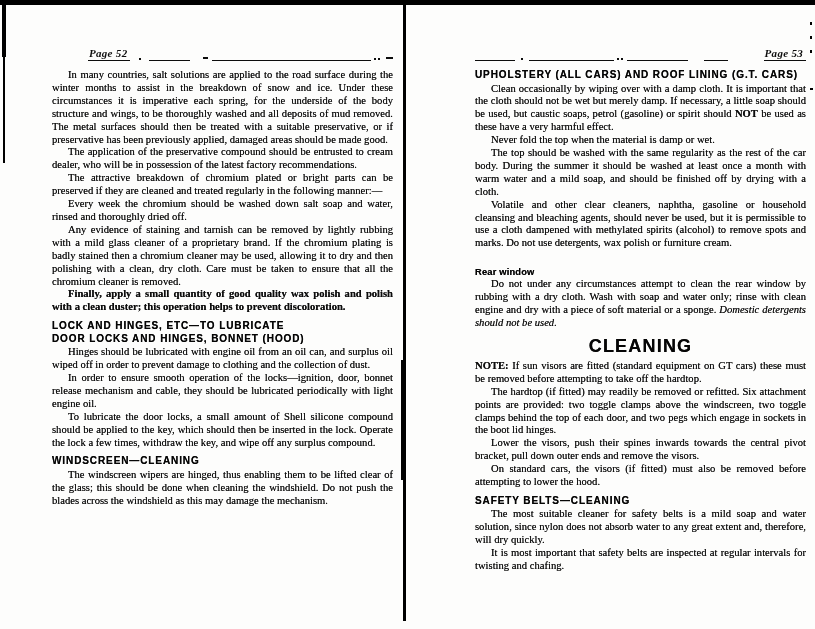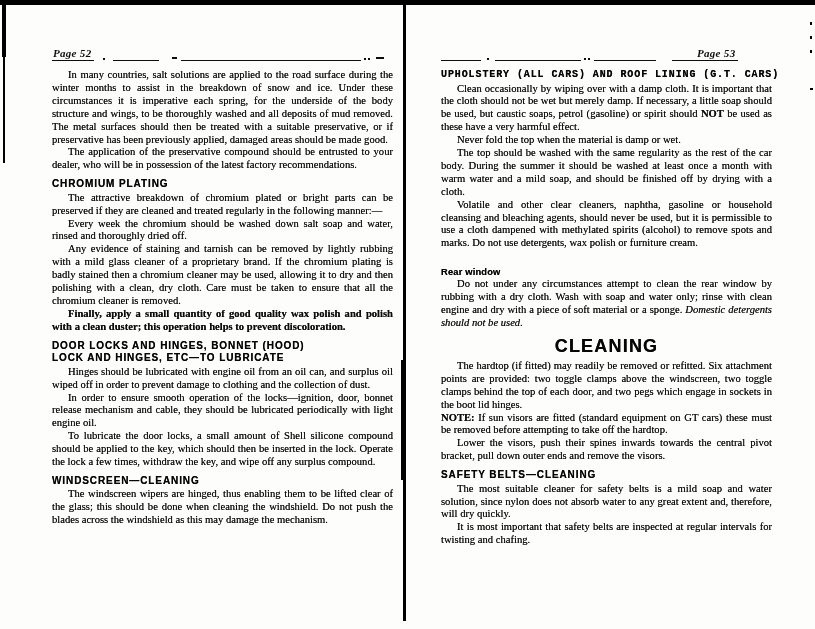--- a/index.html
+++ b/index.html
@@ -16,48 +16,48 @@
   .gutter-bulge{position:absolute;top:360px;left:401px;width:4px;height:120px;background:#000;}
   .speck{position:absolute;background:#000;}
   .sp1{right:3px;top:22px;width:2px;height:3px;}
   .sp2{right:3px;top:36px;width:2px;height:3px;}
   .sp3{right:3px;top:50px;width:2px;height:3px;}
   .sp4{right:2px;top:88px;width:3px;height:2px;}
 
   
   .page-col{position:absolute;top:46px;}
   #left-page{left:52px;width:341px;}
-  #right-page{left:441px;width:331px;}
+  #right-page{left:475px;width:331px;}
 
   
   .page-header{display:flex;align-items:flex-end;height:15px;margin-bottom:8px;}
   .page-label{
     font-size:11px;font-style:italic;font-weight:bold;letter-spacing:.3px;
-    border-bottom:1.6px solid #0d0d0d;padding:0 3px 1px 1px;white-space:nowrap;
+    border-bottom:1.6px solid #0d0d0d;padding:0 3px 1px 1px;white-space:nowrap;margin-left:36px;
   }
   .rule-seg{border-bottom:1.6px solid #0d0d0d;height:1px;}
   .rule-dot{width:2px;height:2px;background:#0d0d0d;margin:0 0 1px 0;}
   .rule-dash{width:8px;height:1.6px;background:#0d0d0d;margin-bottom:2px;}
 
   
   .content p.para{
     margin:0;text-align:justify;text-indent:16px;
     font-size:10.6px;line-height:12.9px;
     text-shadow:0 0 .35px rgba(0,0,0,.75);
   }
   .content p.para.no-indent{text-indent:0;}
   .content .b{font-weight:bold;}
   .content .i{font-style:italic;}
   .heading{font-family:"Liberation Sans", sans-serif;font-weight:bold;color:#050505;
     text-shadow:0 0 .4px rgba(0,0,0,.8);}
   .heading.section{font-size:10px;letter-spacing:.9px;line-height:12.5px;margin:6px 0 1px;}
   .heading.section div{white-space:nowrap;}
   .heading.sub{font-size:9.3px;letter-spacing:.2px;line-height:11px;margin:17px 0 0;}
   .heading.big{font-size:18px;letter-spacing:1.2px;text-align:center;line-height:19px;margin:7px 0 4px;}
-  .content > .heading:first-child{margin-top:4px;font-family:Liberation Mono, monospace;}
+  .content > .heading:first-child{margin-top:4px;}
 </style>
 </head>
 <body>
 
 <div class="scan-top-edge"></div>
 <div class="scan-left-bar"></div>
 <div class="scan-left-thin"></div>
 <div class="gutter-line"></div>
 <div class="gutter-bulge"></div>
 <div class="speck sp1"></div>
@@ -71,31 +71,28 @@
     <div class="rule-dot" style="margin-left:9px"></div>
     <div class="rule-seg" style="width:46px;margin-left:8px"></div>
     <div class="rule-dash" style="margin-left:13px;width:5px"></div>
     <div class="rule-seg" style="width:180px;margin-left:4px"></div>
     <div class="rule-dot" style="margin-left:3px"></div>
     <div class="rule-dot" style="margin-left:2px"></div>
     <div class="rule-dash" style="margin-left:6px"></div>
   </div>
   <div class="content" id="left-content">
       <p class="para"><span>In many countries, salt solutions are applied to the road surface during the winter months to assist in the breakdown of snow and ice. Under these circumstances it is imperative each spring, for the underside of the body structure and wings, to be thoroughly washed and all deposits of mud removed. The metal surfaces should then be treated with a suitable preservative, or if preservative has been previously applied, damaged areas should be made good.</span></p>
-      <p class="para"><span>The application of the preservative compound should be entrusted to your dealer, who will be in possession of the latest factory recommendations.</span></p>
-      <div class="heading section">
-        <div>CHROMIUM PLATING</div>
-      </div>
+      <p class="para"><span>The application of the preservative compound should be entrusted to cream dealer, who will be in possession of the latest factory recommendations.</span></p>
       <p class="para"><span>The attractive breakdown of chromium plated or bright parts can be preserved if they are cleaned and treated regularly in the following manner:—</span></p>
       <p class="para"><span>Every week the chromium should be washed down salt soap and water, rinsed and thoroughly dried off.</span></p>
       <p class="para"><span>Any evidence of staining and tarnish can be removed by lightly rubbing with a mild glass cleaner of a proprietary brand. If the chromium plating is badly stained then a chromium cleaner may be used, allowing it to dry and then polishing with a clean, dry cloth. Care must be taken to ensure that all the chromium cleaner is removed.</span></p>
       <p class="para"><span class="b">Finally, apply a small quantity of good quality wax polish and polish with a clean duster; this operation helps to prevent discoloration.</span></p>
       <div class="heading section">
+        <div>LOCK AND HINGES, ETC—TO LUBRICATE</div>
         <div>DOOR LOCKS AND HINGES, BONNET (HOOD)</div>
-        <div>LOCK AND HINGES, ETC—TO LUBRICATE</div>
       </div>
       <p class="para"><span>Hinges should be lubricated with engine oil from an oil can, and surplus oil wiped off in order to prevent damage to clothing and the collection of dust.</span></p>
       <p class="para"><span>In order to ensure smooth operation of the locks—ignition, door, bonnet release mechanism and cable, they should be lubricated periodically with light engine oil.</span></p>
       <p class="para"><span>To lubricate the door locks, a small amount of Shell silicone compound should be applied to the key, which should then be inserted in the lock. Operate the lock a few times, withdraw the key, and wipe off any surplus compound.</span></p>
       <div class="heading section">
         <div>WINDSCREEN—CLEANING</div>
       </div>
       <p class="para"><span>The windscreen wipers are hinged, thus enabling them to be lifted clear of the glass; this should be done when cleaning the windshield. Do not push the blades across the windshield as this may damage the mechanism.</span></p>
     </div>
 </div>
@@ -119,22 +116,23 @@
       <p class="para"><span>Never fold the top when the material is damp or wet.</span></p>
       <p class="para"><span>The top should be washed with the same regularity as the rest of the car body. During the summer it should be washed at least once a month with warm water and a mild soap, and should be finished off by drying with a cloth.</span></p>
       <p class="para"><span>Volatile and other clear cleaners, naphtha, gasoline or household cleansing and bleaching agents, should never be used, but it is permissible to use a cloth dampened with methylated spirits (alcohol) to remove spots and marks. Do not use detergents, wax polish or furniture cream.</span></p>
       <div class="heading sub">
         <div>Rear window</div>
       </div>
       <p class="para"><span>Do not under any circumstances attempt to clean the rear window by rubbing with a dry cloth. Wash with soap and water only; rinse with clean engine and dry with a piece of soft material or a sponge. </span><span class="i">Domestic detergents should not be used.</span></p>
       <div class="heading big">
         <div>CLEANING</div>
       </div>
+      <p class="para no-indent"><span class="b">NOTE:</span><span> If sun visors are fitted (standard equipment on GT cars) these must be removed before attempting to take off the hardtop.</span></p>
       <p class="para"><span>The hardtop (if fitted) may readily be removed or refitted. Six attachment points are provided: two toggle clamps above the windscreen, two toggle clamps behind the top of each door, and two pegs which engage in sockets in the boot lid hinges.</span></p>
-      <p class="para no-indent"><span class="b">NOTE:</span><span> If sun visors are fitted (standard equipment on GT cars) these must be removed before attempting to take off the hardtop.</span></p>
       <p class="para"><span>Lower the visors, push their spines inwards towards the central pivot bracket, pull down outer ends and remove the visors.</span></p>
+      <p class="para"><span>On standard cars, the visors (if fitted) must also be removed before attempting to lower the hood.</span></p>
       <div class="heading section">
         <div>SAFETY BELTS—CLEANING</div>
       </div>
       <p class="para"><span>The most suitable cleaner for safety belts is a mild soap and water solution, since nylon does not absorb water to any great extent and, therefore, will dry quickly.</span></p>
       <p class="para"><span>It is most important that safety belts are inspected at regular intervals for twisting and chafing.</span></p>
     </div>
 </div>
 
 </body></html>

